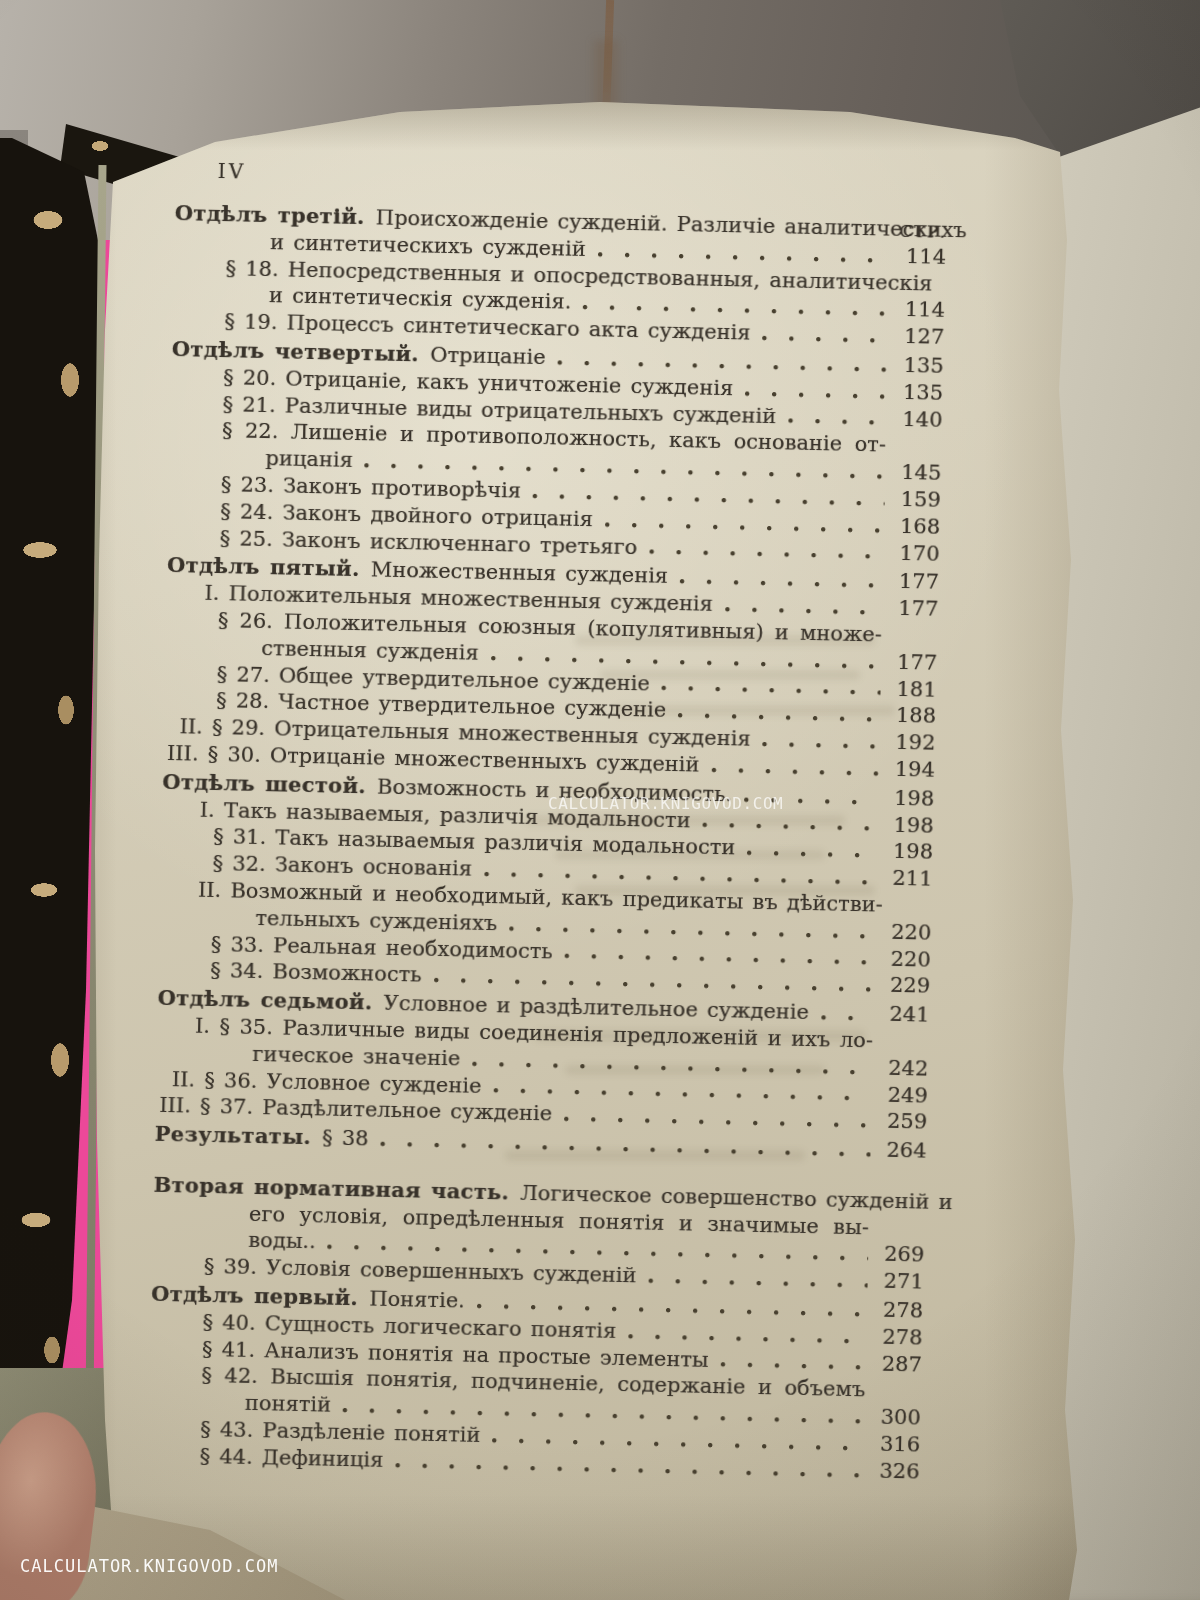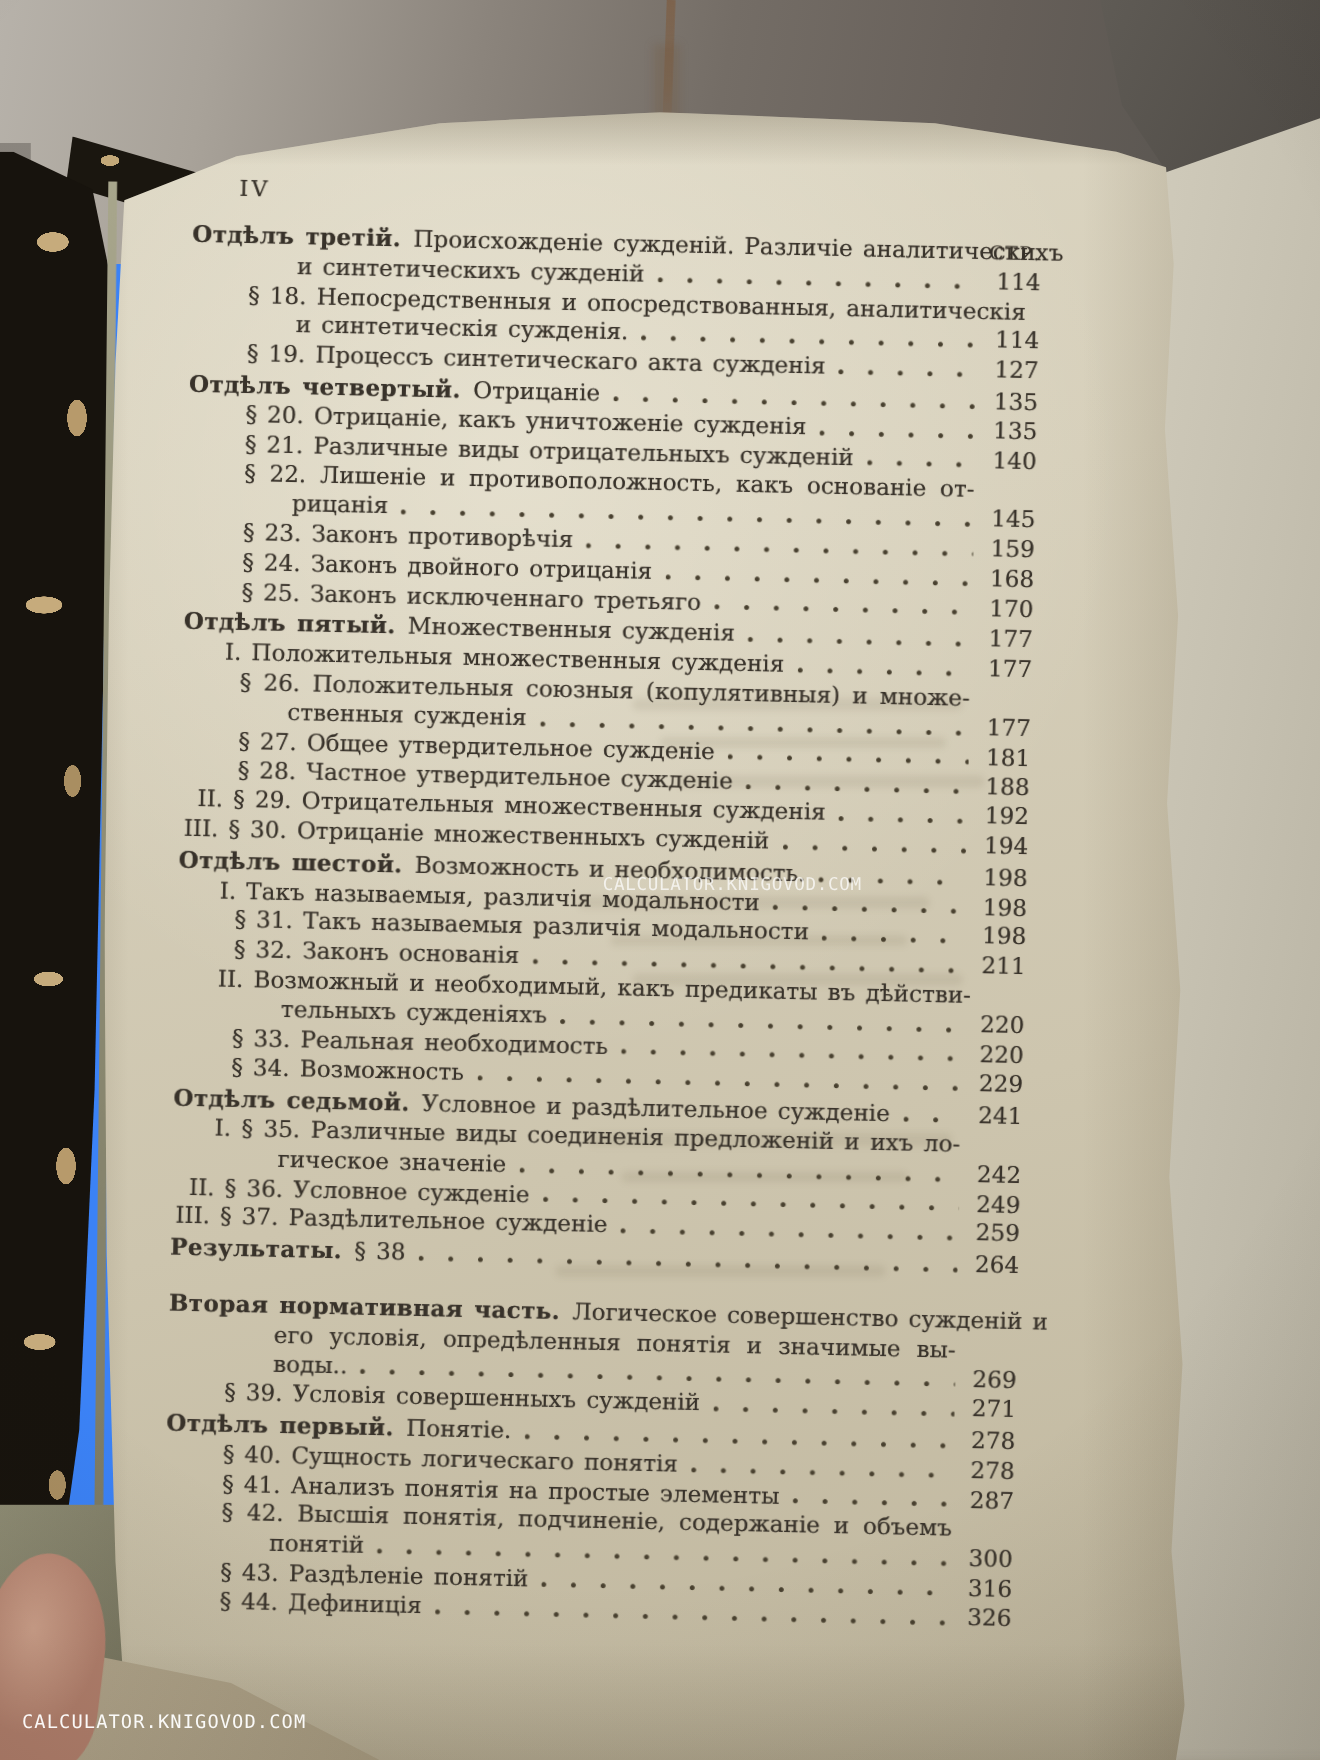--- a/index.html
+++ b/index.html
@@ -1,17 +1,17 @@
 <!DOCTYPE html>
 <html><head>
 <meta charset="utf-8">
 <style>
   html,body{margin:0;padding:0;}
   .photo{position:relative;width:1200px;height:1600px;overflow:hidden;
-         background:#3b82f6;font-family:"DejaVu Serif",serif;}
+         background:#ec4899;font-family:"DejaVu Serif",serif;}
 
   
   .wall{position:absolute;left:0;top:0;width:1200px;height:240px;z-index:1;
         background:linear-gradient(100deg,#b7b2aa 0%,#a8a299 16%,#8b847c 36%,
                    #746d66 54%,#665f59 74%,#5a5651 90%,#534f4a 100%);}
   .crack1{position:absolute;left:604px;top:0;width:8px;height:122px;z-index:1;
         background:linear-gradient(to bottom,rgba(126,88,56,.6),rgba(126,88,56,.35) 65%,rgba(126,88,56,0));
         transform:rotate(2deg);filter:blur(.6px);}
   .crack2{position:absolute;left:594px;top:40px;width:24px;height:80px;z-index:1;
         background:rgba(112,80,52,.22);filter:blur(4px);}

